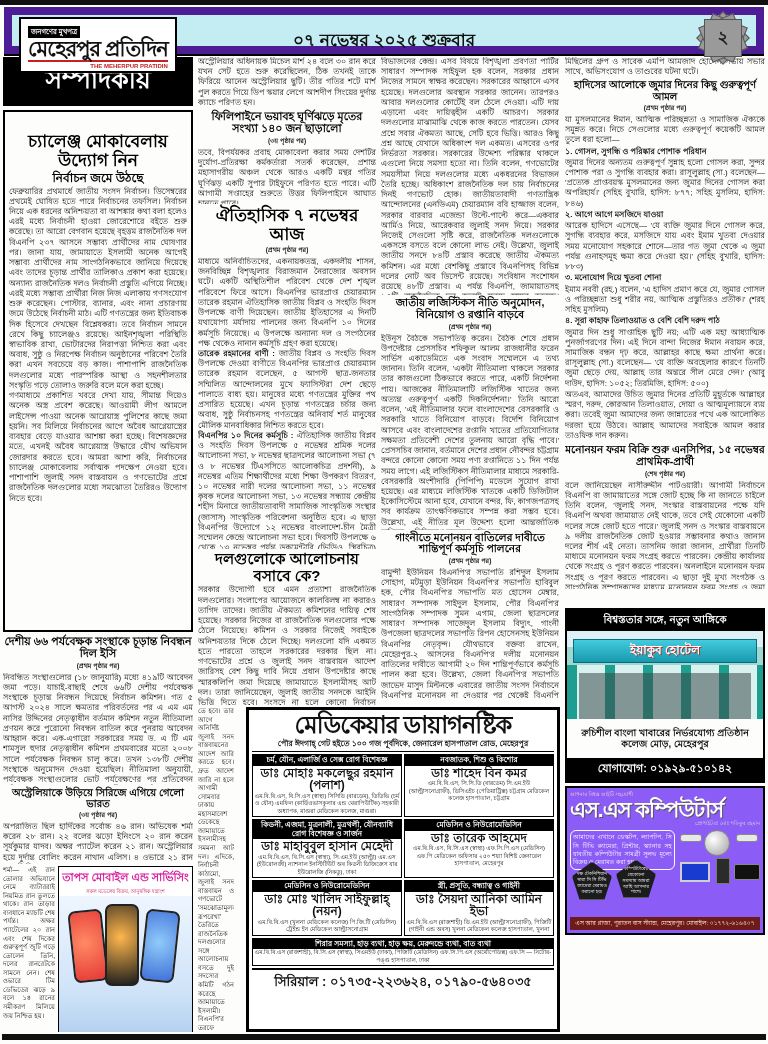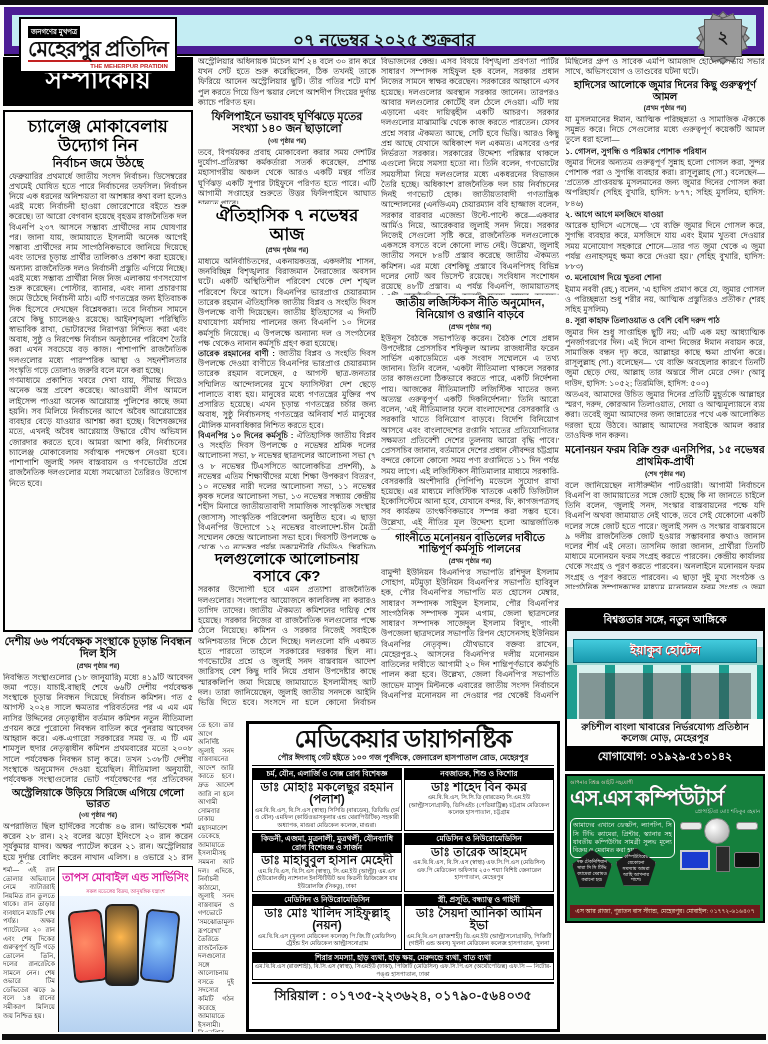--- a/index.html
+++ b/index.html
@@ -24,38 +24,38 @@
   .bd{font-size:8px;line-height:1.28;text-align:justify;color:#101010}
   .tiny{font-size:6.6px;line-height:1.3;text-align:justify}
   .cont{font-size:6.5px;font-weight:bold;text-align:center;margin:1px 0}
   .hx{font-weight:900;text-align:center;line-height:1.12;margin:2px 0 1px 0;color:#000}
   .h17{font-size:17px}.h15{font-size:15px}.h13{font-size:10px}.h11{font-size:11px}.h10{font-size:10.5px}
   .lead{font-weight:bold}
   .clip{overflow:hidden}
   
   .c1{width:190px}
   .seclabel{background:#000;color:#fff;font-size:25px;font-weight:900;text-align:center;padding:3px 2px;margin-bottom:4px}
-  .edbox{border:2px solid #000;padding:3px 4px;height:522px;overflow:hidden;margin-bottom:3px}
+  .edbox{border:2px solid #000;padding:18px 4px;height:522px;overflow:hidden;margin-bottom:3px}
   .botrow{display:flex;gap:3px;height:206px;margin-top:2px}
   .narrow{width:52px;overflow:hidden}
   
   .mobad{flex:1;border:1px solid #000;background:#fff;display:flex;flex-direction:column;overflow:hidden}
   .mobad .t1{font-size:11px;font-weight:900;color:#1746c8;text-align:center;padding-top:2px}
   .mobad .t1 span{color:#d81b9c}
   .mobad .t2{font-size:5px;color:#c2185b;text-align:center}
   .mobad .phones{flex:1;position:relative;background:linear-gradient(#eef6ff 0%,#cfe3f8 55%,#9cc0e8 100%)}
   .ph{position:absolute;border-radius:7px;border:2px solid #222;width:34px;height:72px;top:14px}
   .ph.p1{left:12px;background:radial-gradient(circle at 40% 45%,#ff8a65,#e53935);transform:rotate(-6deg)}
   .ph.p2{left:46px;background:radial-gradient(circle at 45% 40%,#ffb74d,#1c1c1c);top:8px;height:82px;z-index:2}
   .ph.p3{left:84px;background:radial-gradient(circle at 45% 45%,#90caf9,#3f6fd8);transform:rotate(6deg)}
   
   .mid{width:362px;display:flex;flex-direction:column}
   .midrow1{display:flex;gap:5px;height:648px;overflow:hidden}
   .mc{width:178px;overflow:hidden}
-  .midrow2{display:flex;gap:12px;flex:1;overflow:hidden;margin-top:16px}
+  .midrow2{display:flex;gap:12px;flex:1;overflow:hidden;margin-top:2px}
   .strip{width:36px;overflow:hidden}
   
   .med{flex:1;border:3px solid #000;background:#fff;padding:2px 3px;display:flex;flex-direction:column;overflow:hidden}
   .med .ttl{font-size:24px;font-weight:900;text-align:center;letter-spacing:-1px;line-height:1.05}
   .med .addr{font-size:7.8px;font-weight:bold;text-align:center;border-bottom:1px solid #000;padding-bottom:1px;margin-bottom:2px}
   .medgrid{display:grid;grid-template-columns:1fr 1fr;gap:2px}
   .dcell{border:1px solid #000;overflow:hidden}
   .dcell .sp{background:#000;color:#fff;font-size:7.6px;font-weight:bold;text-align:center;padding:1px;line-height:1.1}
   .dcell .nm{font-size:12px;font-weight:900;text-align:center;line-height:1.05;padding:1px 0}
   .dcell .cr{font-size:5.8px;text-align:center;line-height:1.3;padding:0 1px 1px 1px}
@@ -66,24 +66,24 @@
   .hpar{margin-bottom:1px}
   .hbold{font-weight:bold;font-size:8px}
   
   .hotel{border:2px solid #000;margin-top:19px;overflow:hidden}
   .hotel .bar{background:#000;color:#fff;font-size:10.5px;font-weight:bold;text-align:center;padding:2px 0}
   .photo{height:88px;background:linear-gradient(#dff0f4 0 18%,#9fd8d2 18% 100%);position:relative;overflow:hidden}
   .sign{position:absolute;left:6px;right:6px;top:8px;height:24px;background:linear-gradient(#43cbdd,#1899ae);border:1px solid #0b6b7a;display:flex;align-items:center;justify-content:center}
   .sign span{color:#fff;font-weight:900;font-size:12px;text-shadow:1px 1px 0 #c62828}
   .front{position:absolute;left:0;right:0;top:34px;bottom:0;background:repeating-linear-gradient(90deg,#1d9e90 0 10px,#d9f2ef 10px 38px)}
   .front .inner{position:absolute;left:12px;right:12px;top:8px;bottom:0;background:#3b4a4a;opacity:.55}
-  .hotel .cap{font-size:9.5px;font-weight:bold;text-align:center;line-height:1.25;padding:2px 1px}
+  .hotel .cap{font-size:9.5px;font-weight:bold;text-align:center;line-height:1.25;padding:8px 1px}
   .hotel .contact{background:#000;color:#fff;font-size:11px;font-weight:900;text-align:center;padding:2px 0}
   
-  .comp{border:2px solid #000;background:#15803d;color:#fff;margin-top:3px;padding:3px;overflow:hidden;position:relative}
+  .comp{border:2px solid #000;background:#8b5cf6;color:#fff;margin-top:3px;padding:3px;overflow:hidden;position:relative}
   .comp .note{font-size:5.2px;color:#ffd4d4}
   .comp .ttl{font-size:21px;font-weight:900;letter-spacing:-1px;color:#fff;text-shadow:1px 1px 0 #555;line-height:1}
   .comp .sub{font-size:5.2px;text-align:right;color:#ddd;margin-bottom:2px}
   .comprow{display:flex;gap:3px}
   .comp .txt{width:56%;border:1px solid #fff;border-radius:6px;font-size:6.2px;line-height:1.35;padding:2px;text-align:justify}
   .gear{width:44%;position:relative}
   .cam{position:absolute;background:#e8e8e8;border:1px solid #888}
   .dome{width:26px;height:26px;border-radius:50%;left:26px;top:0;background:radial-gradient(circle at 35% 35%,#fff,#9e9e9e)}
   .bullet1{width:22px;height:8px;border-radius:3px;left:2px;top:4px}
   .bullet2{width:22px;height:8px;border-radius:3px;left:58px;top:4px}

